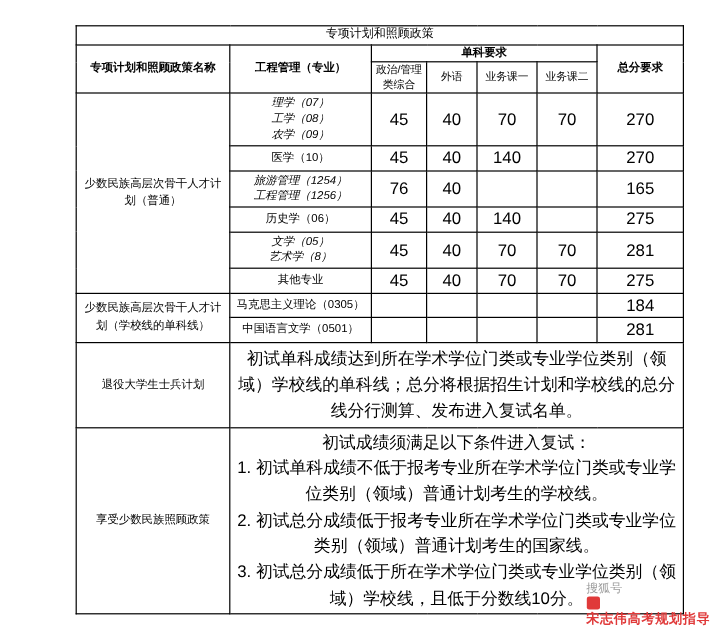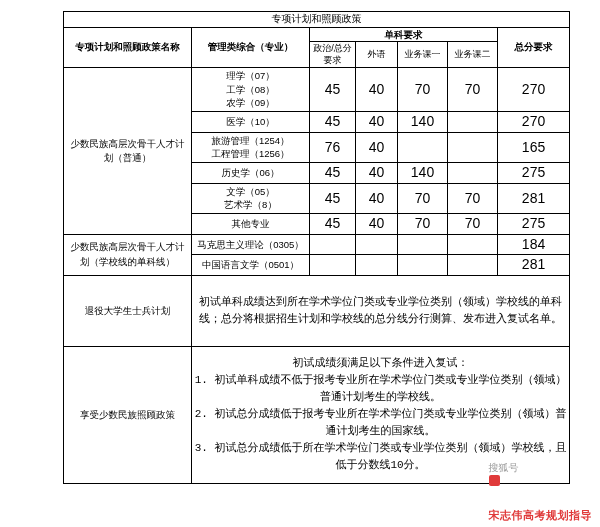--- a/index.html
+++ b/index.html
@@ -11,21 +11,21 @@
     width: 600px;
     height: 527px;
     font-family: "Liberation Sans", sans-serif;
     color: #000000;
     position: relative;
     overflow: hidden;
   }
   .sheet {
     position: absolute;
     left: 47px;
-    top: 11px;
+    top: 21px;
     width: 506px;
     padding-left: 16px;
   }
   table.grid {
     border-collapse: collapse;
     table-layout: fixed;
     width: 506px;
     font-size: 9px;
     line-height: 1.25;
   }
@@ -55,27 +55,27 @@
   }
   .major {
     font-size: 9.5px;
     line-height: 1.45;
   }
   .num {
     font-size: 14px;
   }
   .note {
     text-align: left;
-    font-size: 11px;
+    font-size: 14px;
     line-height: 1.55;
     padding: 4px 5px;
-    font-family: Liberation Mono, monospace;
   }
   .multi > div {
     white-space: nowrap;
+    font-style: italic;
   }
   
   .footer-brand {
     position: absolute;
     right: 8px;
     bottom: 4px;
     display: flex;
     font-size: 11px;
     color: #d9534f;
     font-family: Liberation Serif, serif;
@@ -91,21 +91,20 @@
     width: 11px;
     height: 11px;
     background: #e03a3a;
     border-radius: 2px;
     margin-right: 3px;
   }
   .footer-brand .brand-text {
     color: #e03a3a;
     font-weight: bold;
     letter-spacing: 0.5px;
-    margin-top: 22px;
   }
 </style>
 </head>
 <body>
 
 <div class="sheet">
   <table class="grid">
     <colgroup>
       <col style="width:128px">
       <col style="width:118px">
@@ -114,26 +113,26 @@
       <col style="width:50px">
       <col style="width:50px">
       <col style="width:72px">
     </colgroup>
     <tbody>
       <tr>
         <td class="title-cell" colspan="7">专项计划和照顾政策</td>
       </tr>
       <tr>
         <td class="hdr" rowspan="2">专项计划和照顾政策名称</td>
-        <td class="hdr" rowspan="2">管理类综合（专业）</td>
+        <td class="hdr" rowspan="2">工程管理（专业）</td>
         <td class="hdr" colspan="4">单科要求</td>
         <td class="hdr" rowspan="2">总分要求</td>
       </tr>
       <tr>
-        <td class="hdr-sub">政治/总分要求</td>
+        <td class="hdr-sub">政治/管理类综合</td>
         <td class="hdr-sub">外语</td>
         <td class="hdr-sub">业务课一</td>
         <td class="hdr-sub">业务课二</td>
       </tr>
 
       <tr>
         <td class="rowlabel" rowspan="6">
           <div>少数民族高层次骨干人才计划（普通）</div>
         </td>
         <td class="major multi">

